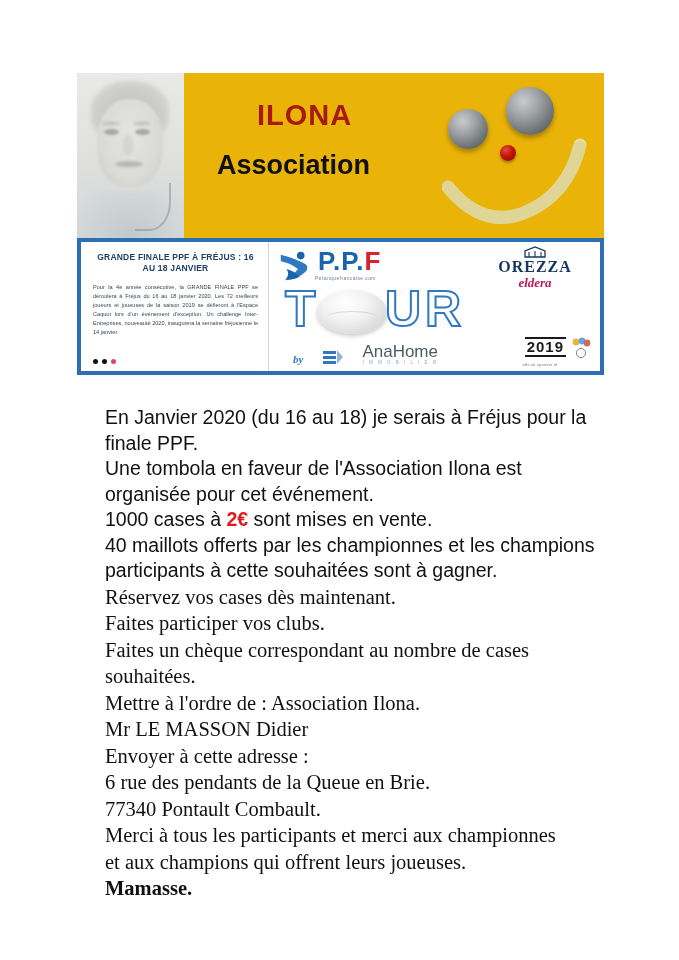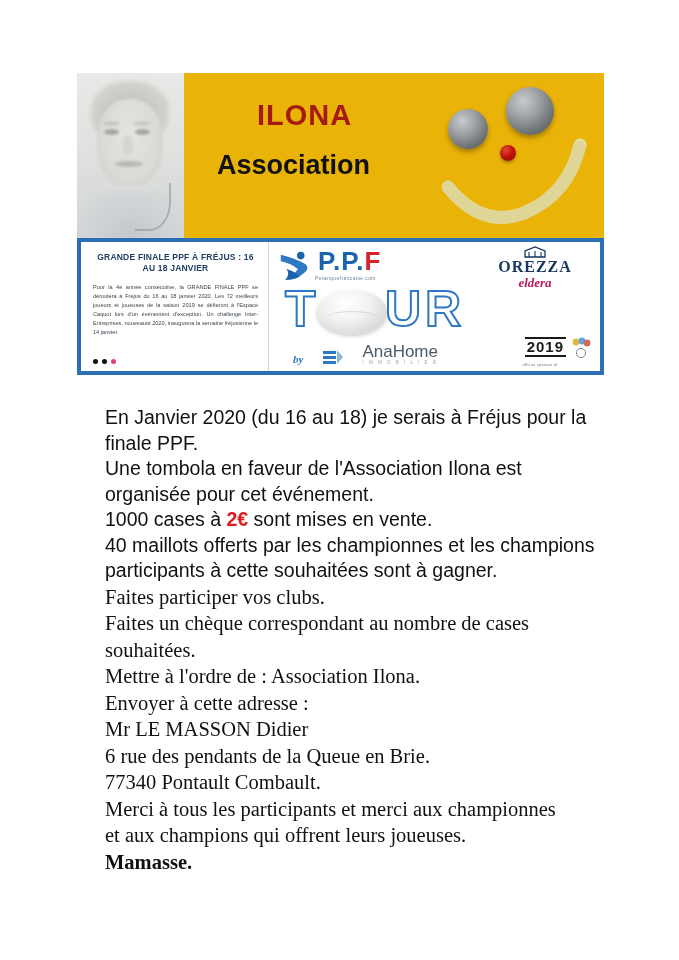--- a/index.html
+++ b/index.html
@@ -531,25 +531,26 @@
 
   <p class="line sans">En Janvier 2020 (du 16 au 18) je serais à Fréjus pour la</p>
   <p class="line sans">finale PPF.</p>
   <p class="line sans">Une tombola en faveur de l'Association Ilona est</p>
   <p class="line sans">organisée pour cet événement.</p>
 
   <p class="line sans"><span>1000 cases à </span><span class="price">2€</span><span> sont mises en vente.</span></p>
 
   <p class="line sans">40 maillots offerts par les championnes et les champions</p>
   <p class="line sans">participants à cette souhaitées sont à gagner.</p>
+  <p class="line serif">Réservez vos cases dès maintenant.</p>
   <p class="line serif">Faites participer vos clubs.</p>
   <p class="line serif">Faites un chèque correspondant au nombre de cases</p>
   <p class="line serif">souhaitées.</p>
   <p class="line serif">Mettre à l'ordre de : Association Ilona.</p>
+  <p class="line serif">Mr LE MASSON Didier</p>
   <p class="line serif">Envoyer à cette adresse :</p>
-  <p class="line serif">Mr LE MASSON Didier</p>
   <p class="line serif">6 rue des pendants de la Queue en Brie.</p>
   <p class="line serif">77340 Pontault Combault.</p>
   <p class="line serif">Merci à tous les participants et merci aux championnes</p>
   <p class="line serif">et aux champions qui offrent leurs joueuses.</p>
 
   <p class="line signature">Mamasse.</p>
 </div>
 
 </body></html>

